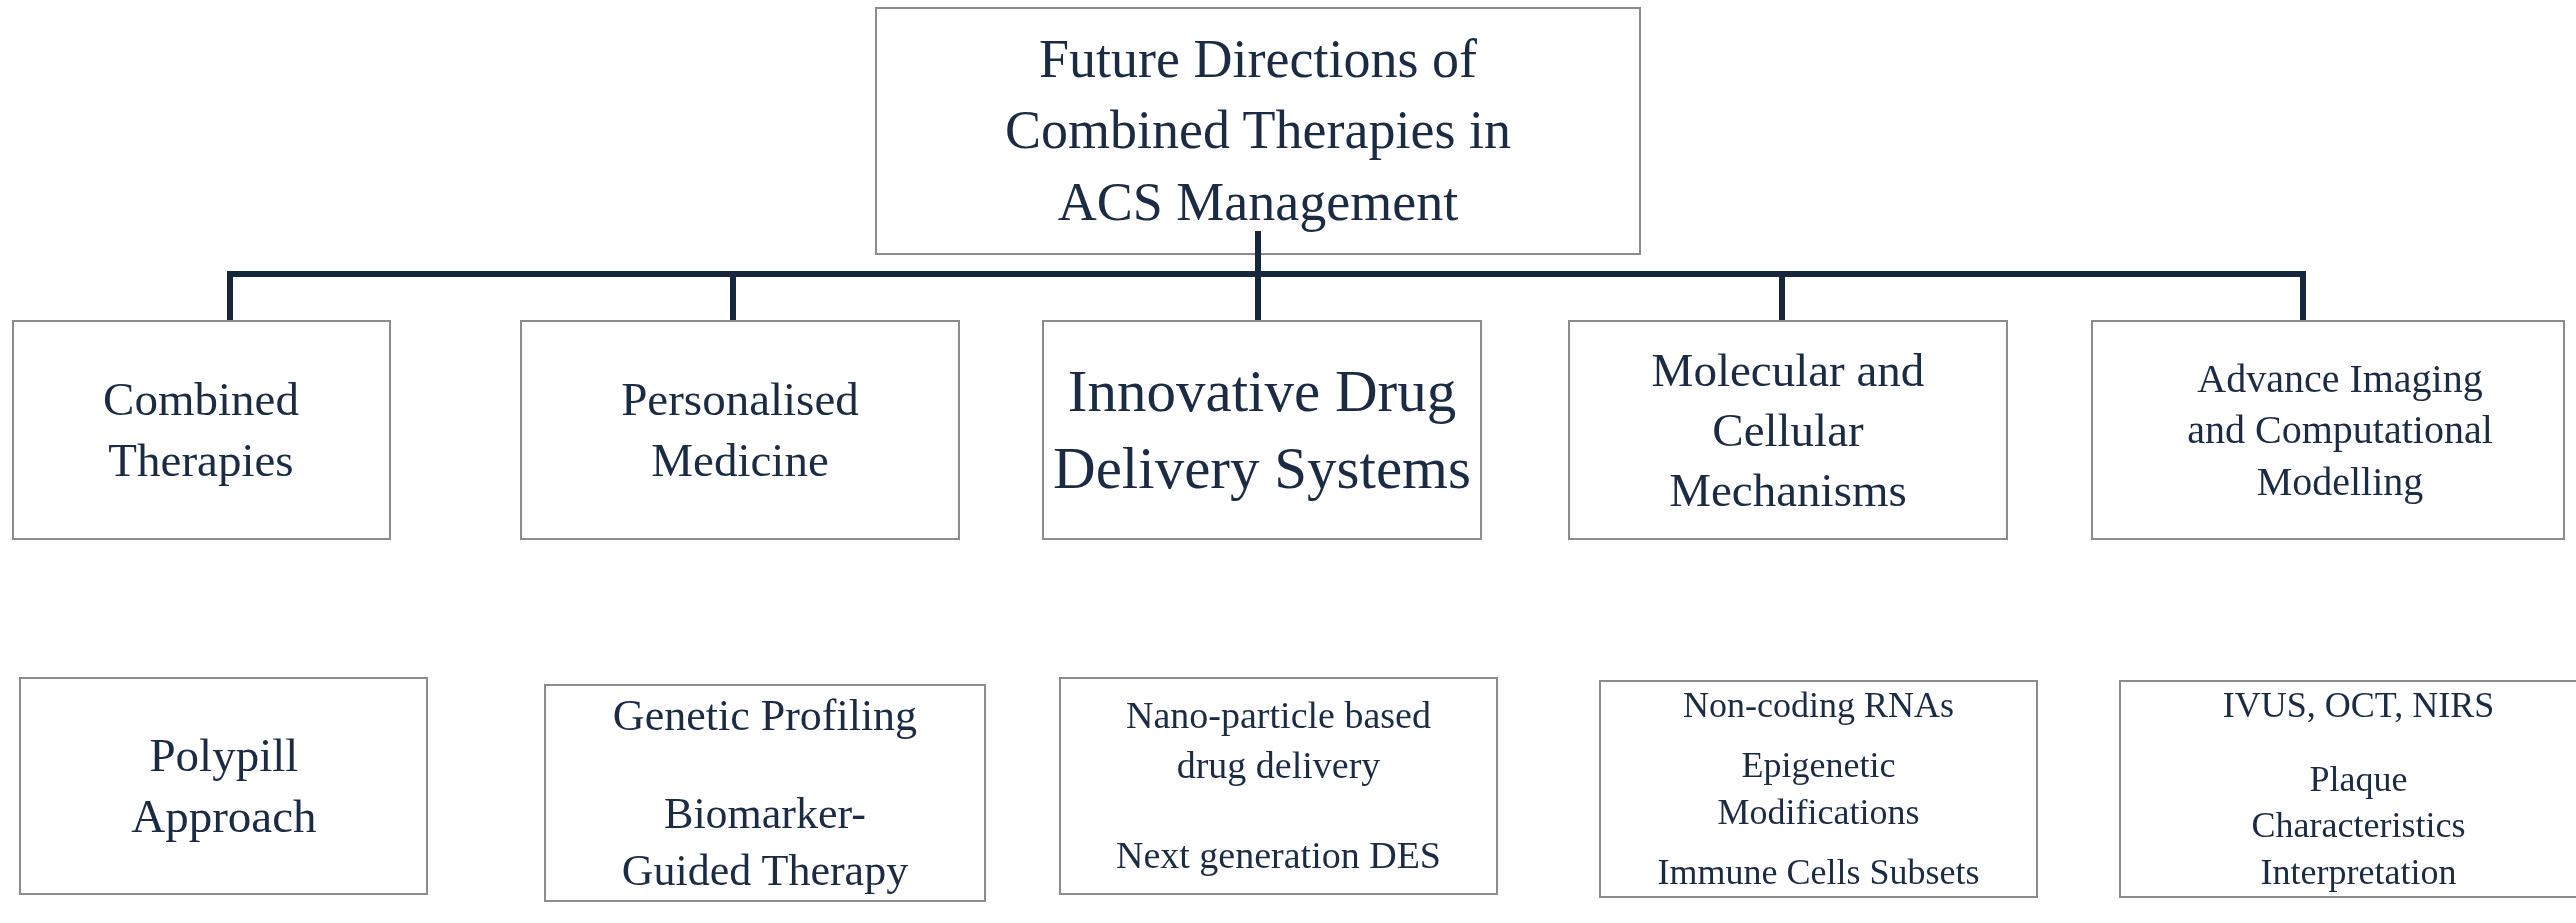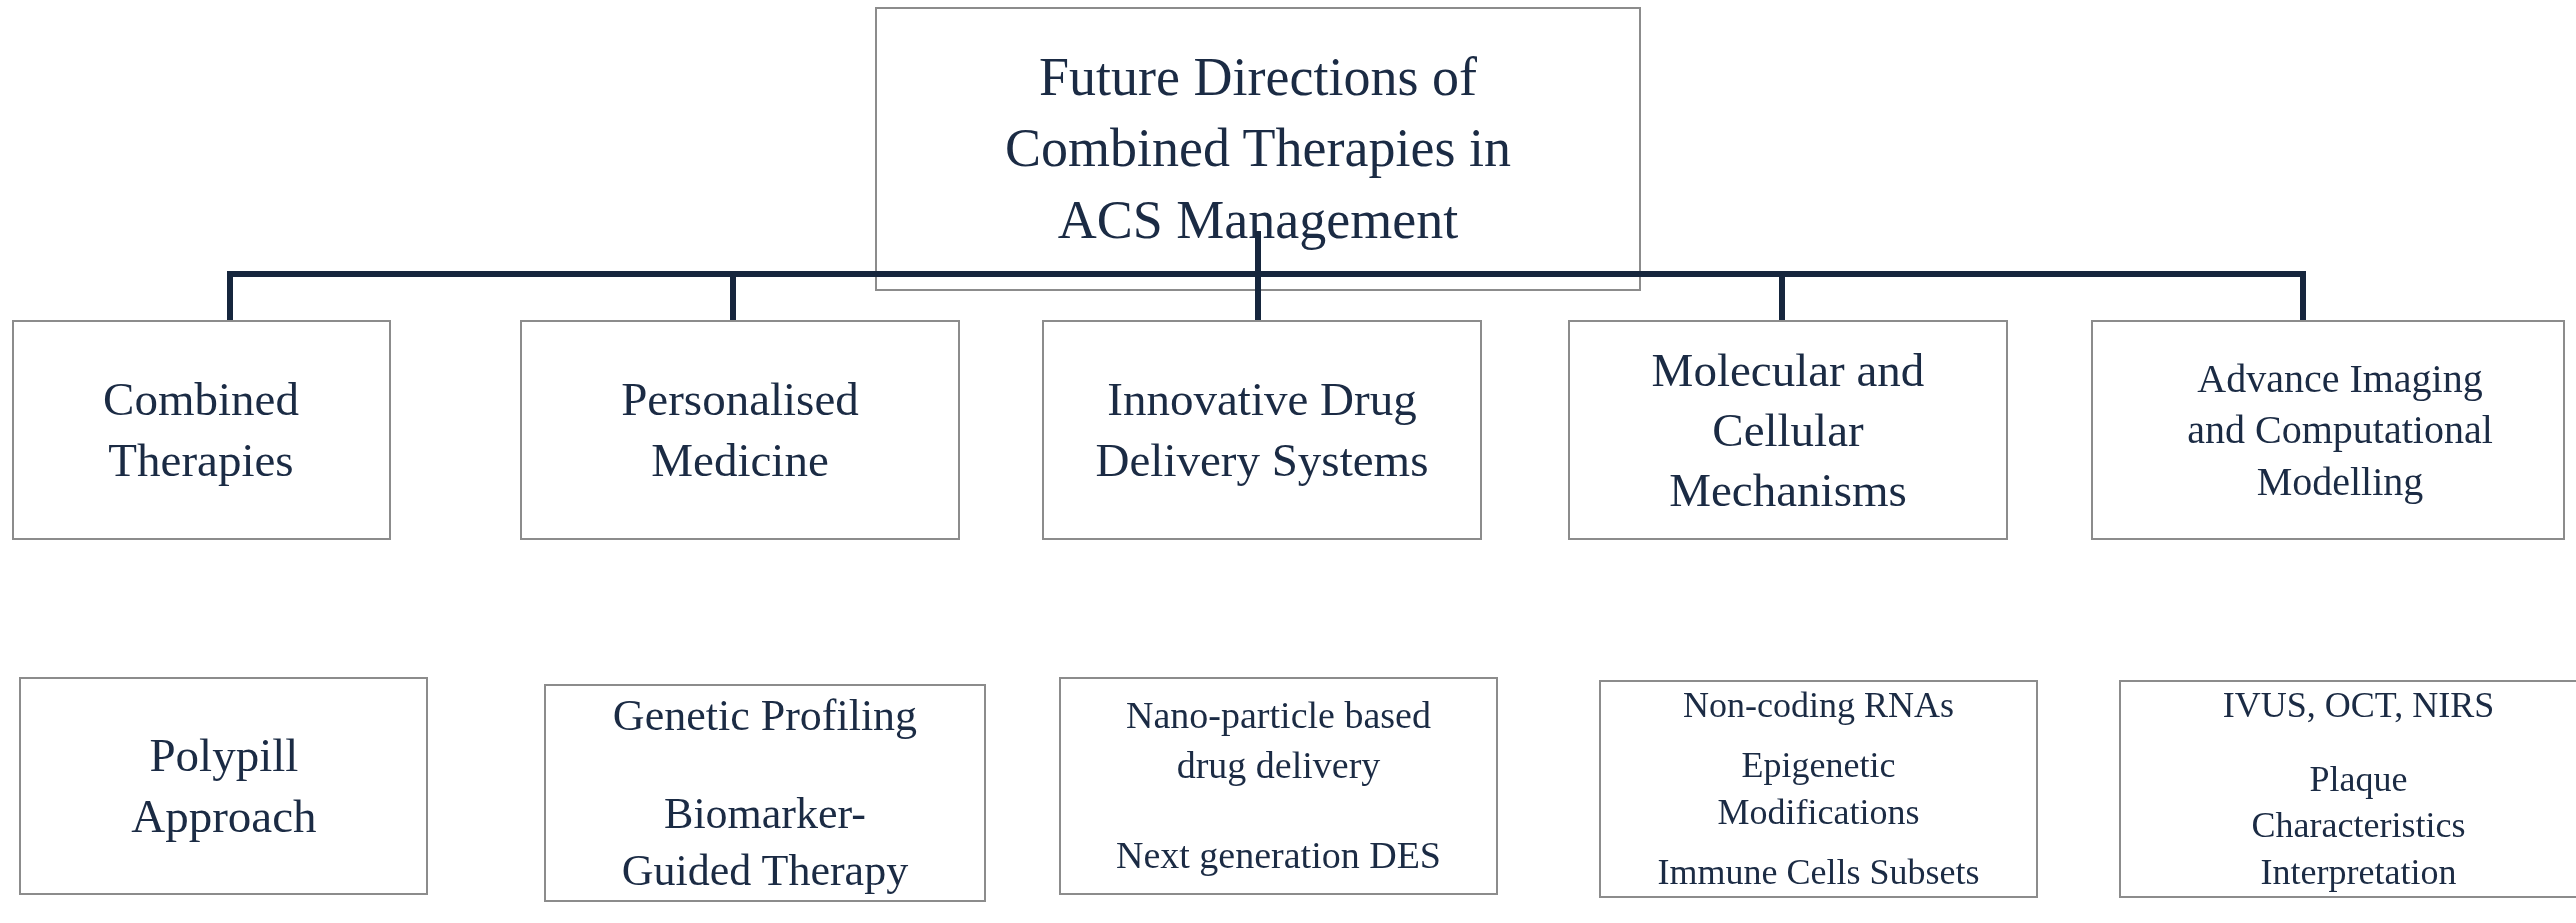--- a/index.html
+++ b/index.html
@@ -32,33 +32,33 @@
   }
   .node .line {
     display: block;
     white-space: nowrap;
   }
   .node.clip { overflow: hidden; margin-left: 20px; }
 
   
   #title-node {
     left: 875px;  top: 7px;
-    width: 766px; height: 284px;
+    width: 766px; height: 248px;
     font-size: 54px;
     line-height: 1.32;
   }
 
   
   .row2 {
     top: 320px;
     height: 220px;
   }
   #node-combined      { left: 11.5px;   width: 379px; font-size: 47px; }
   #node-personalised  { left: 520px;  width: 440px; font-size: 47px; }
-  #node-innovative    { left: 1042px; width: 440px; font-size: 47px; }
+  #node-innovative    { left: 1042px; width: 440px; font-size: 59px; }
   #node-molecular     { left: 1568px; width: 440px; font-size: 47px; line-height: 1.28; }
   #node-imaging       { left: 2091px; width: 474px; font-size: 40px; line-height: 1.28; padding-left: 24px; }
 
   
   .row3 { height: 218px; }
   #node-polypill {
     left: 19.4px;  top: 677px;  width: 409px;
     font-size: 47px;
   }
   #node-genetic {

